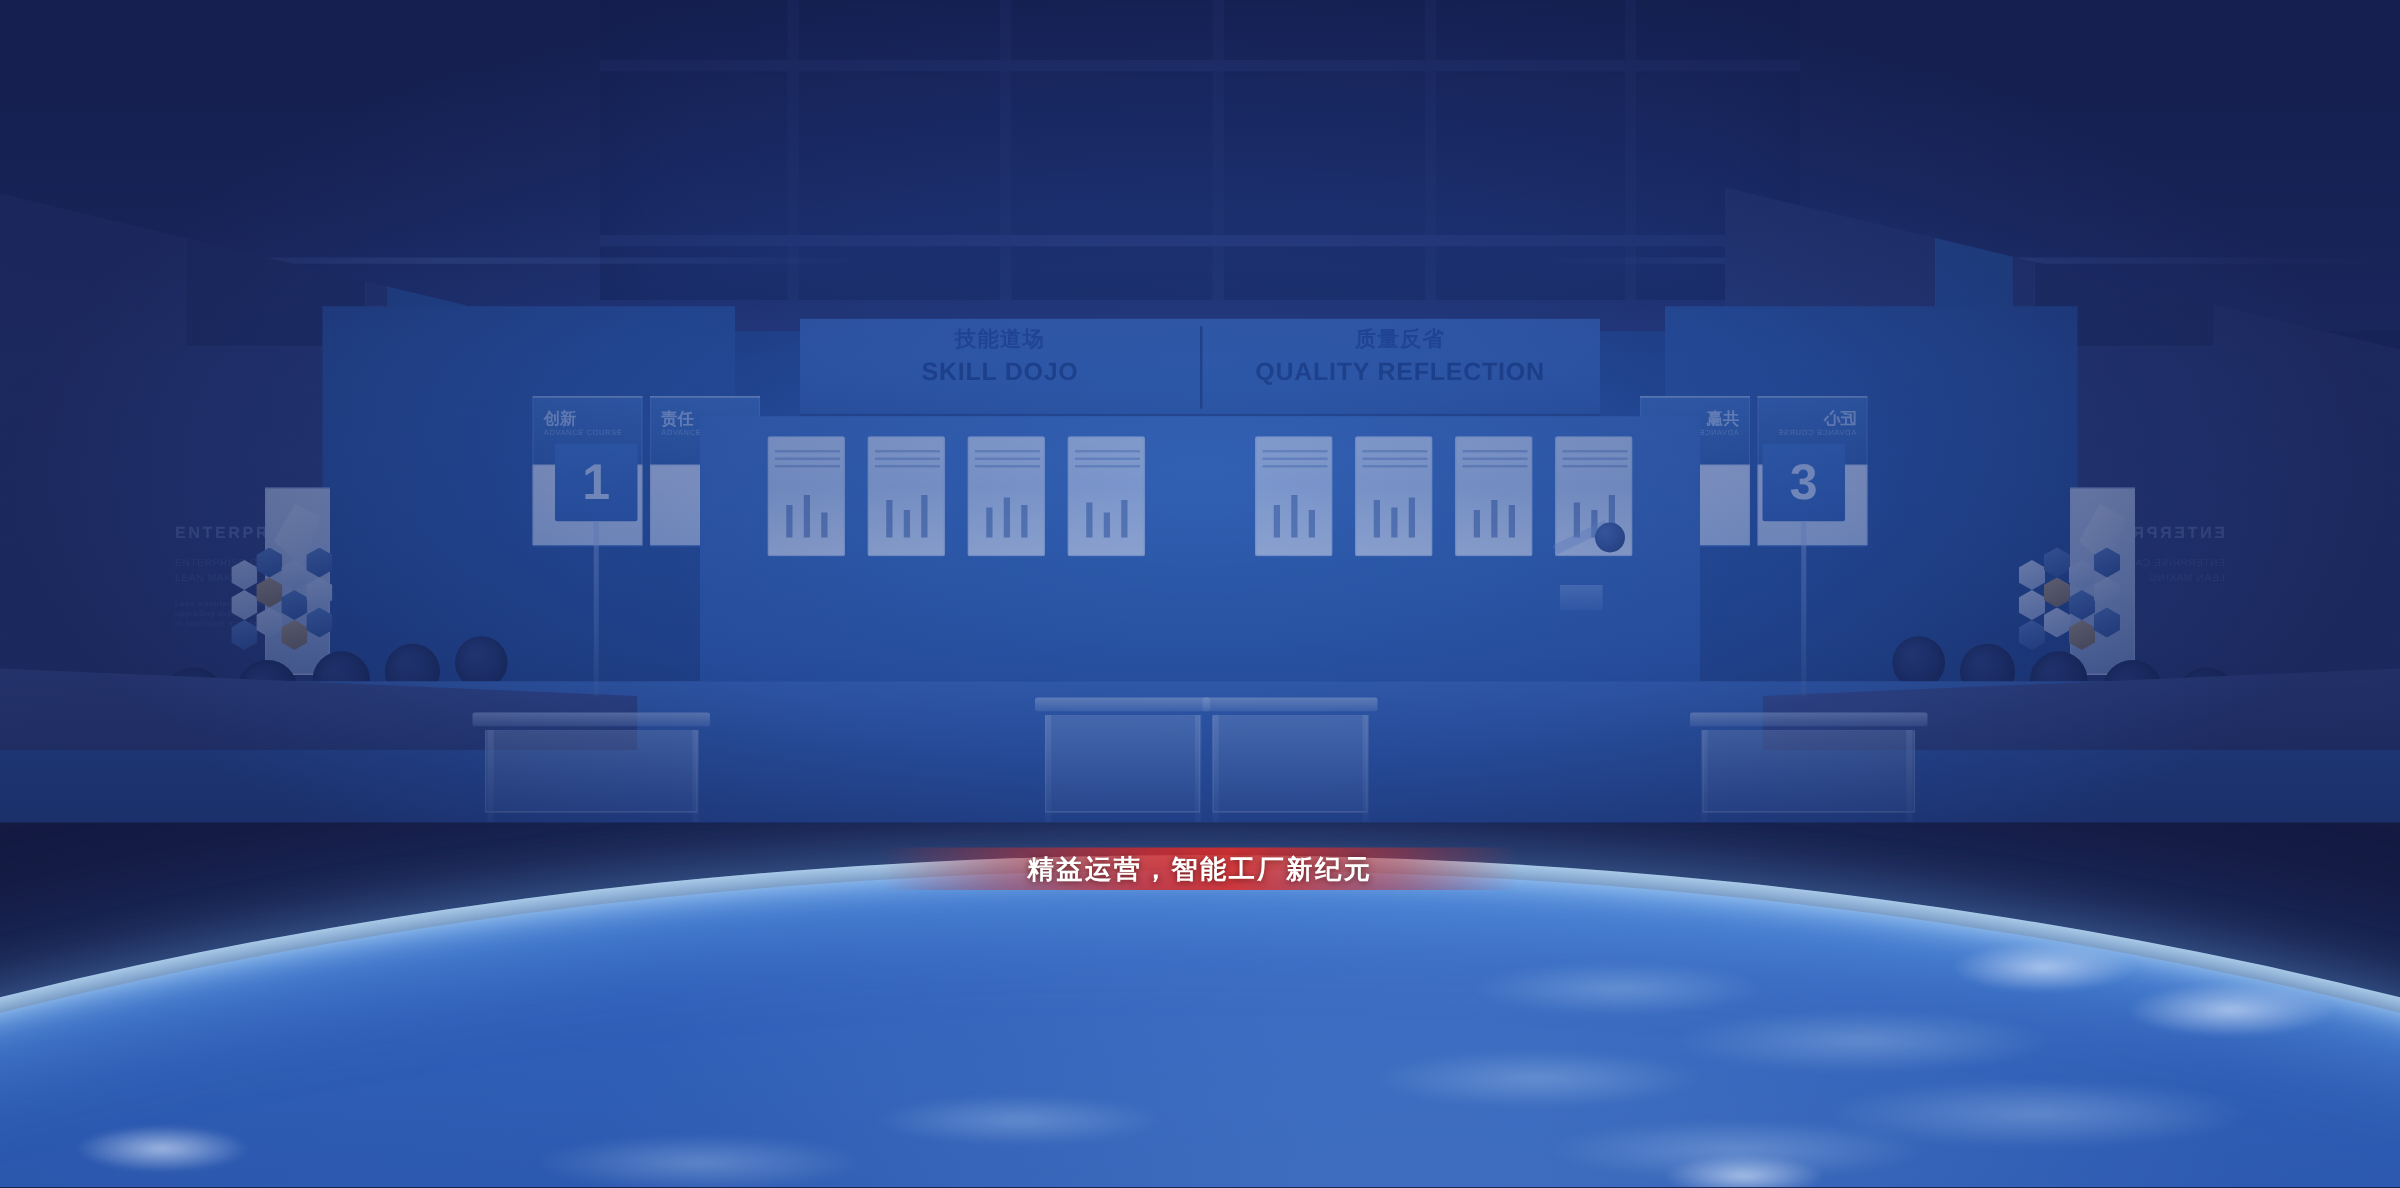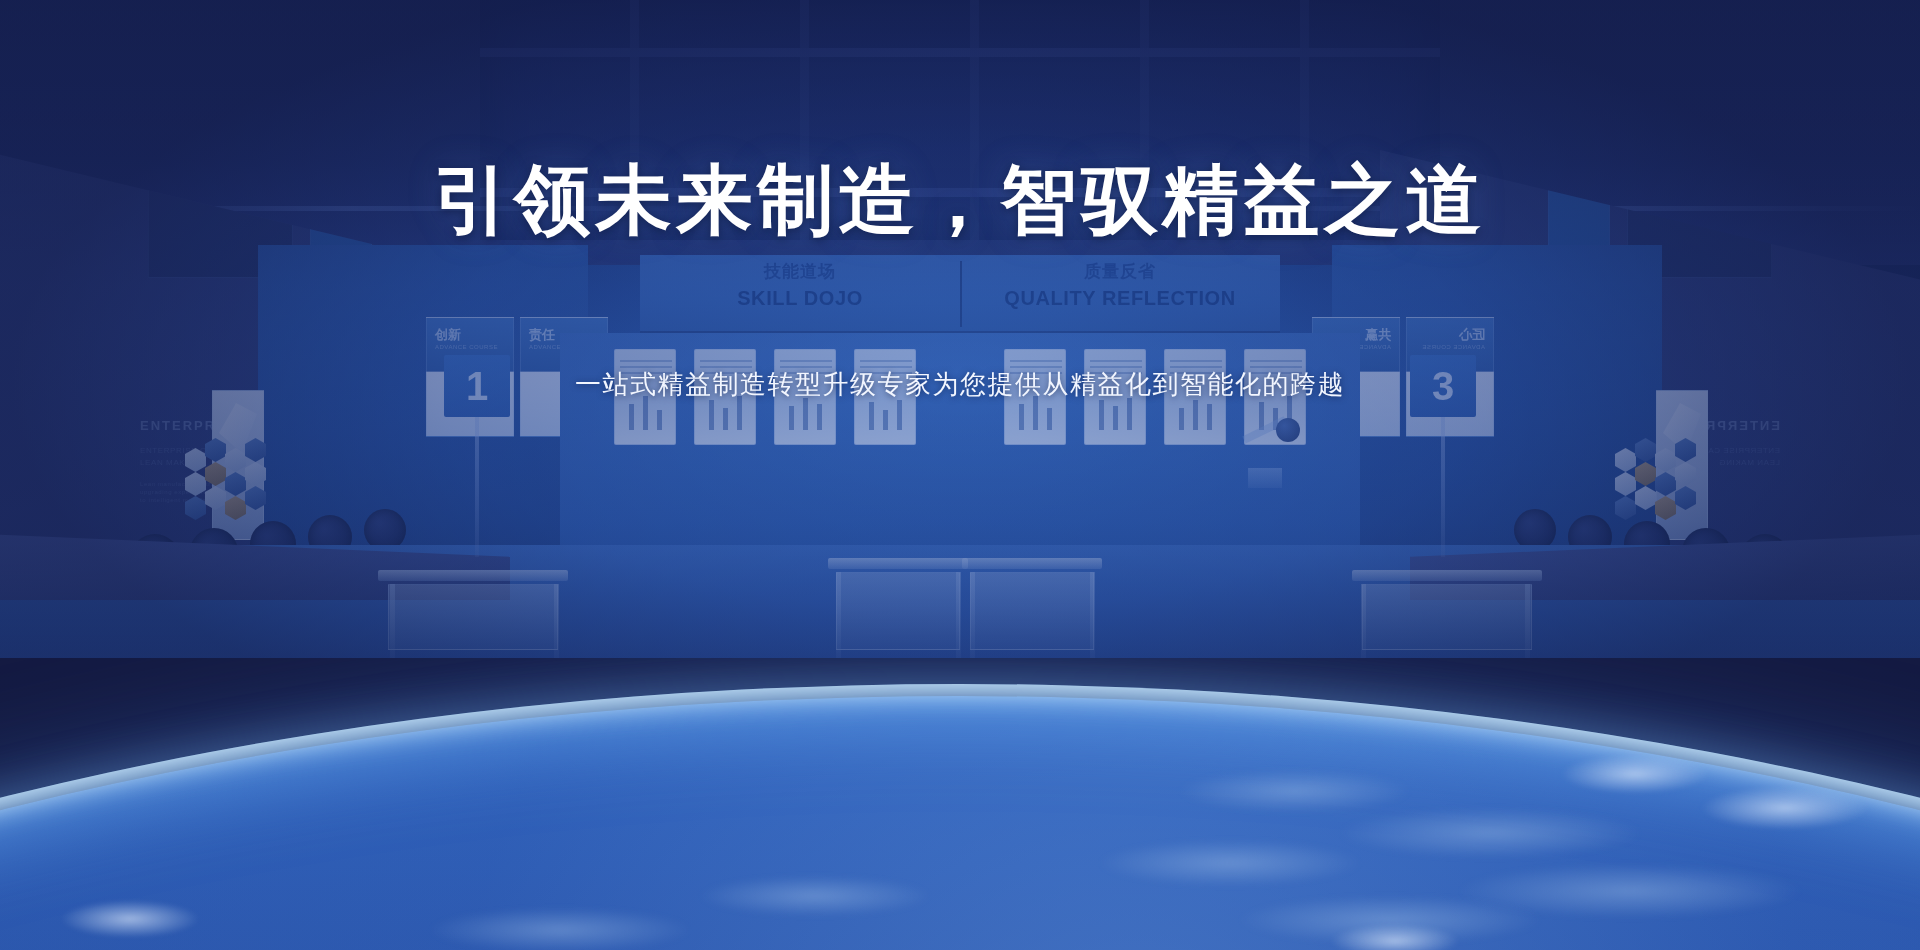--- a/index.html
+++ b/index.html
@@ -559,19 +559,20 @@
     <div class="land" style="left:1460px;top:206px;width:340px;height:54px"></div>
     <div class="land" style="left:1240px;top:238px;width:300px;height:48px"></div>
     <div class="land" style="left:430px;top:250px;width:260px;height:44px"></div>
     <div class="land" style="left:700px;top:218px;width:230px;height:40px"></div>
     <div class="cloud" style="left:1560px;top:96px;width:150px;height:40px"></div>
     <div class="cloud" style="left:1700px;top:128px;width:170px;height:44px"></div>
     <div class="cloud" style="left:60px;top:242px;width:140px;height:38px"></div>
     <div class="cloud" style="left:1330px;top:266px;width:130px;height:34px"></div>
   </div>
 
-  <h1 class="title">引领未来制造，智驭精益之道</h1>
-
-  <p class="subtitle">一站式精益制造转型升级专家为您提供从精益化到智能化的跨越</p>
-
-
+
+
+
+  <div class="badge">
+    <span class="badge-text">精益运营，智能工厂新纪元</span>
+  </div>
 
 </div>
 
 </body></html>

